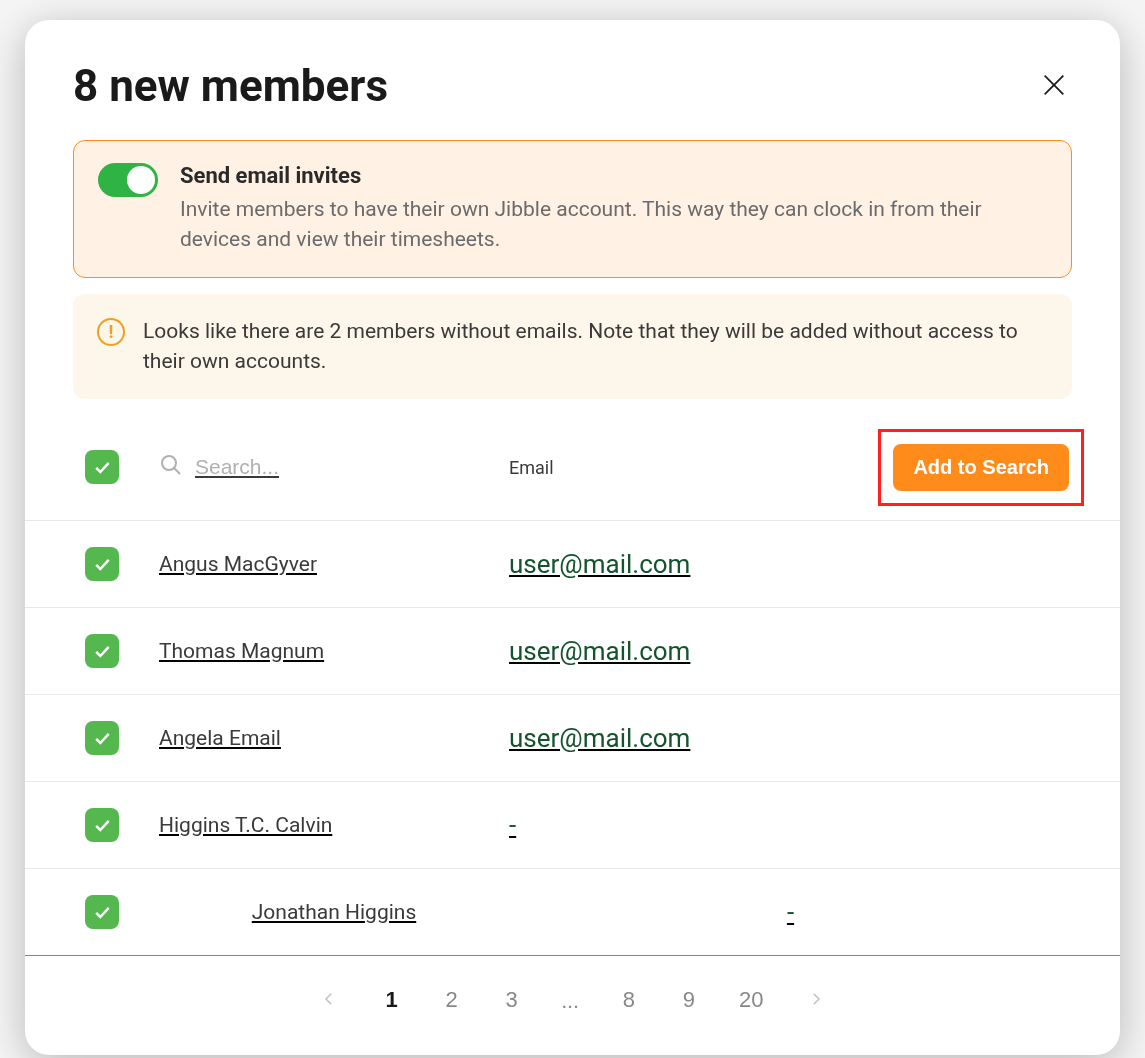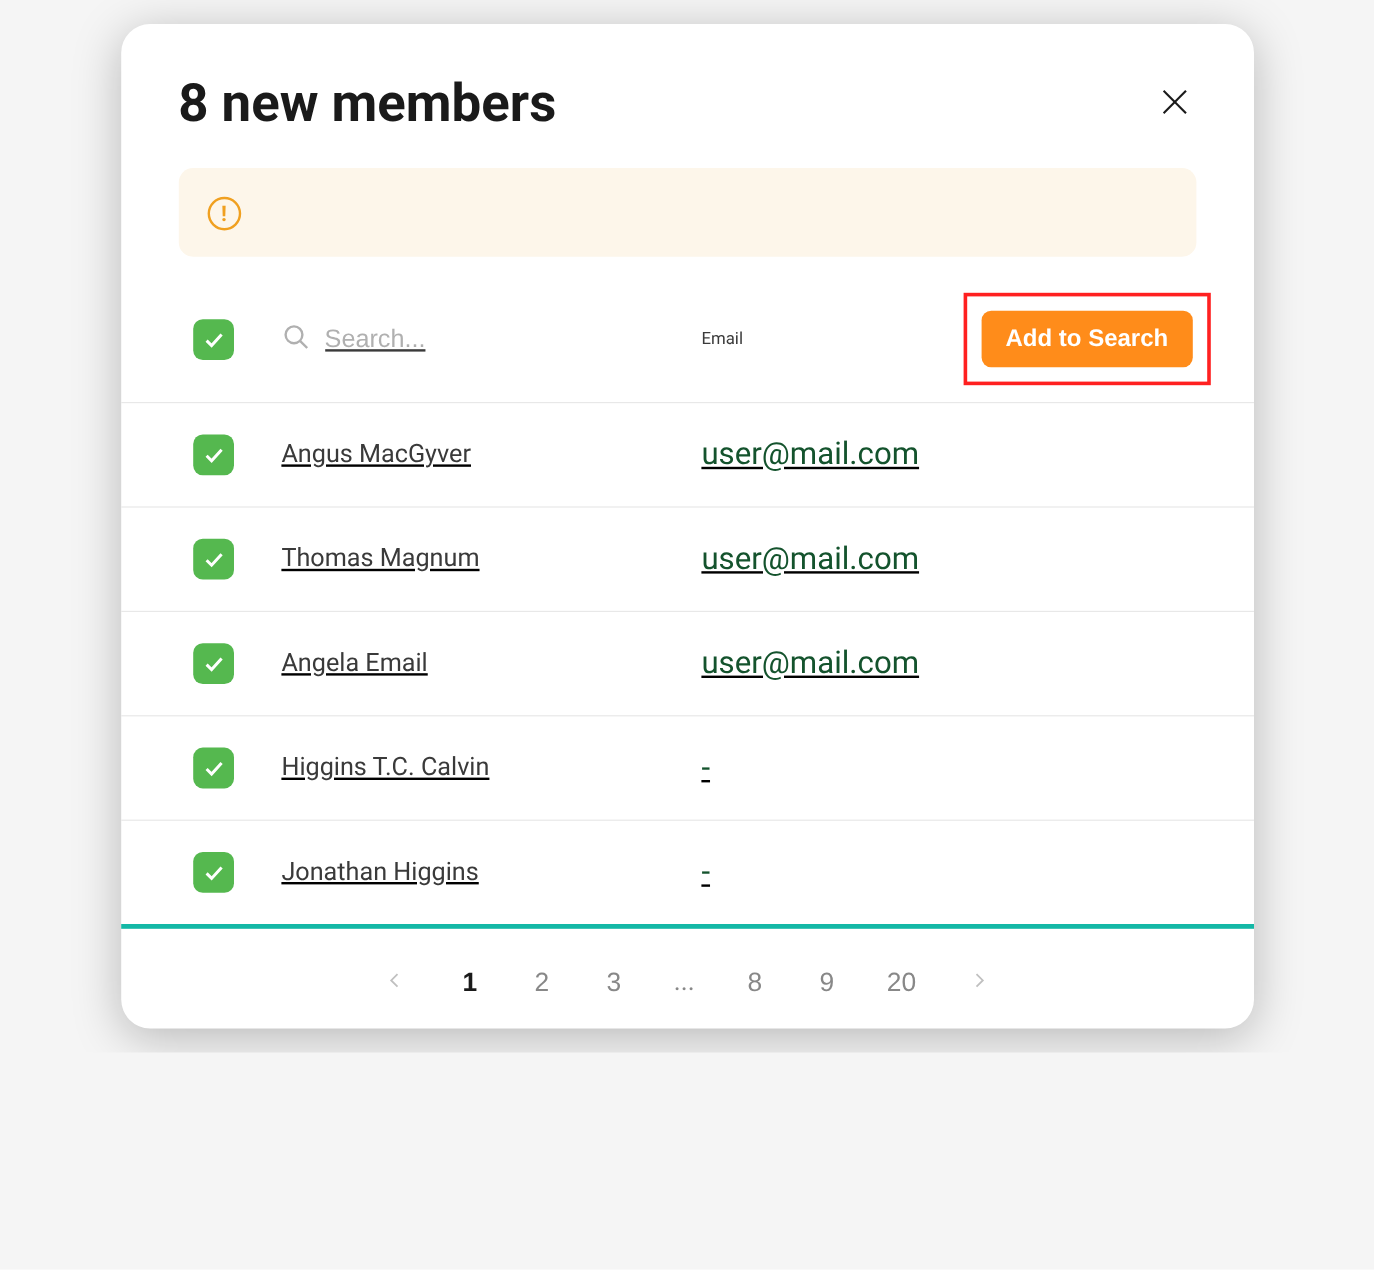--- a/index.html
+++ b/index.html
@@ -8,23 +8,23 @@
       padding: 0;
     }
     body {
       font-family: -apple-system, BlinkMacSystemFont, 'Segoe UI', Roboto, sans-serif;
       background: #f5f5f5;
       padding: 20px;
     }
     .modal {
       background: #fff;
       border-radius: 24px;
-      width: 944px;
+      width: 1095px;
       margin: 0 auto;
-      padding: 40px 0 14px 0;
+      padding: 40px 0 30px 0;
       box-shadow: 0 8px 40px rgba(0,0,0,0.25);
       position: relative;
     }
     .header {
       display: flex;
       justify-content: space-between;
       align-items: center;
       padding: 0 48px 28px 48px;
     }
     .title {
@@ -156,21 +156,21 @@
       outline: none;
       font-size: 21px;
       color: #3a3a3a;
       width: 250px;
       text-decoration: underline;
     }
     .search-input::placeholder {
       color: #b0b0b0;
     }
     .email-header {
-      font-size: 14px;
+      font-size: 18px;
       color: #3a3a3a;
       flex: 1;
     }
     .add-btn-wrap {
       border: 3px solid #ff2020;
       padding: 12px;
       margin: -12px -12px -12px 0;
     }
     .add-btn {
       background: #ff8c1a;
@@ -183,21 +183,22 @@
       cursor: pointer;
     }
     .row {
       display: flex;
       align-items: center;
       padding: 26px 48px 26px 60px;
       border-bottom: 1px solid #e8e8e8;
       text-decoration: underline;
     }
     .row:last-of-type {
-      border-bottom: 4px solid #14b8a6;
+      border-bottom: 1px solid #14b8a6;
+      text-align: center;
     }
     .name-cell {
       margin-left: 40px;
       flex: 0 0 350px;
       font-size: 21px;
       color: #3a3a3a;
     }
     .email-cell {
       flex: 1;
       font-size: 26px;
@@ -250,23 +251,33 @@
     <button class="close-btn">
       <span>
         <svg viewBox="0 0 24 24" fill="none" stroke="currentColor" stroke-width="1.5">
           <line x1="4" y1="4" x2="20" y2="20"></line>
           <line x1="20" y1="4" x2="4" y2="20"></line>
         </svg>
       </span>
     </button>
   </div>
 
+  <div class="invite-box">
+    <div class="toggle">
+      <div class="toggle-knob"></div>
+    </div>
+    <div class="invite-text">
+      <div class="invite-title">Send email invites</div>
+      <div class="invite-desc">Invite members to have their own Jibble account. This way they can clock in from their devices and view their timesheets.</div>
+    </div>
+  </div>
 
   <div class="warning-box">
     <div class="warning-icon">!</div>
+    <div class="warning-text">Looks like there are 2 members without emails. Note that they will be added without access to their own accounts.</div>
   </div>
 
   <div class="table-header-row">
     <div class="checkbox">
       <svg viewBox="0 0 24 24">
           <polyline points="5 13 10 18 20 7"></polyline>
         </svg>
     </div>
     <div class="search-wrap">
       <span class="search-icon">

